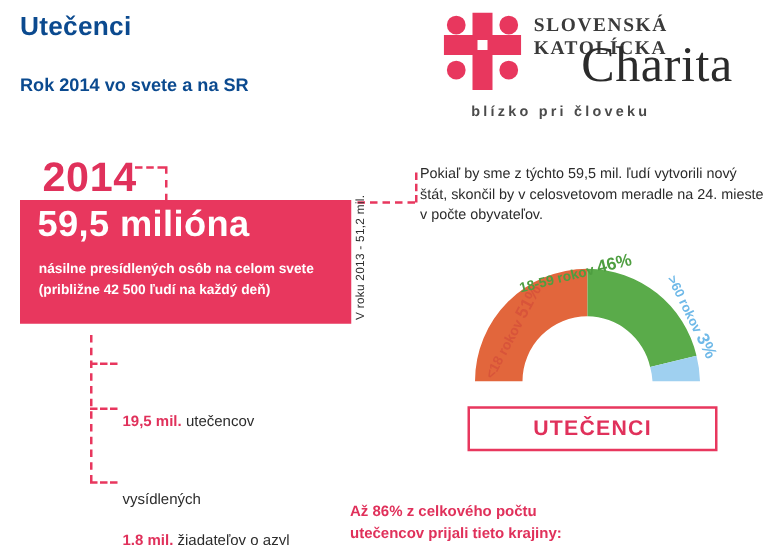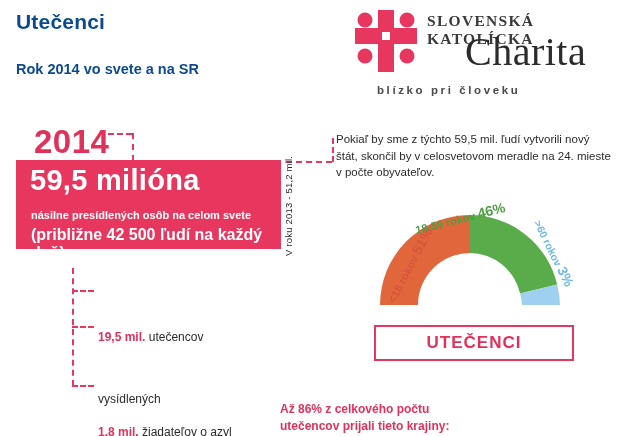--- a/index.html
+++ b/index.html
@@ -94,21 +94,21 @@
     color: #e0315b;
     letter-spacing: 0.5px;
   }
 
   
   .bigbox {
     position: absolute;
     left: 16px;
     top: 160px;
     width: 265px;
-    height: 89px;
+    height: 99px;
     background: #e8375e;
     color: #ffffff;
   }
   .bigbox .big-number {
     position: absolute;
     left: 14px;
     top: 4px;
     font-size: 29px;
     font-weight: bold;
     letter-spacing: 0.3px;
@@ -117,21 +117,21 @@
     position: absolute;
     left: 15px;
     top: 49px;
     font-size: 11px;
     font-weight: bold;
   }
   .bigbox .line2 {
     position: absolute;
     left: 15px;
     top: 66px;
-    font-size: 16px;
+    font-size: 11px;
     font-weight: bold;
   }
   .sidenote {
     position: absolute;
     left: 283px;
     top: 163px;
     width: 92px;
     font-size: 9.5px;
     color: #2b2b2b;
     transform: rotate(-90deg);

